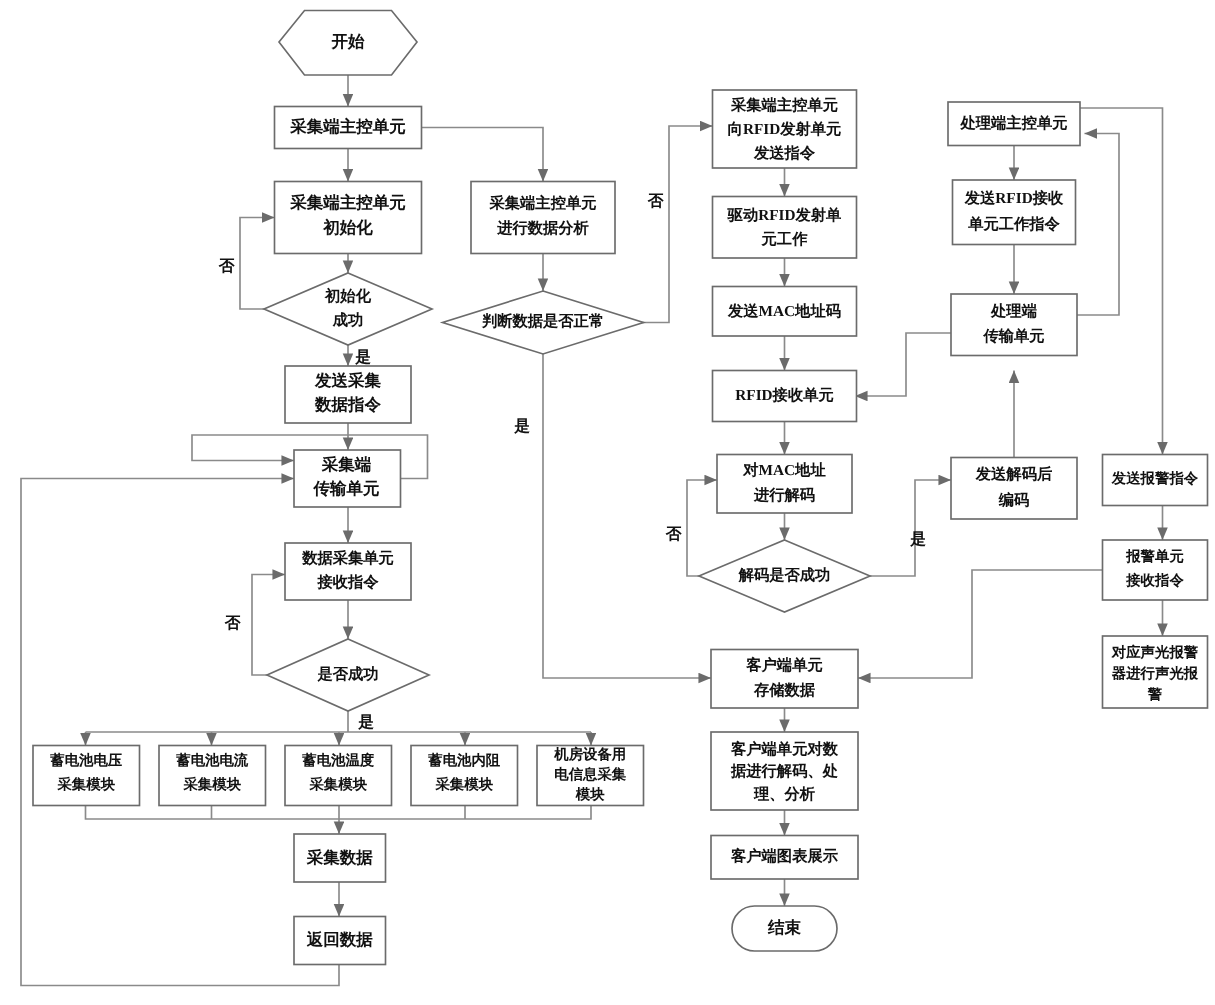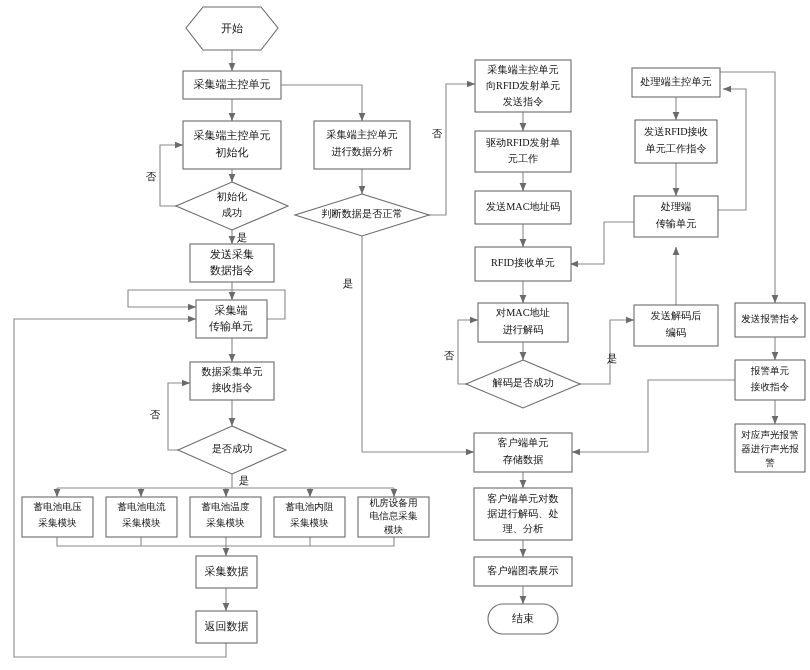--- a/index.html
+++ b/index.html
@@ -1,20 +1,20 @@
 <!DOCTYPE html>
 <html><head>
 <meta charset="utf-8">
 <style>
   html,body{margin:0;padding:0;background:#ffffff;}
   body{
     font-family:"Liberation Serif","DejaVu Serif",serif;
     width:810px;height:670px;overflow:hidden;
   }
-  #flow-root{position:relative;width:810px;height:670px;background:#ffffff;}
+  #flow-root{position:relative;width:810px;height:670px;background:#ffffff;font-weight:bold;}
   svg#flow{position:absolute;left:0;top:0;width:810px;height:670px;}
   .nodebox{fill:#ffffff;stroke:#6b6b6b;stroke-width:1.1;}
   .nodeshape{fill:#ffffff;stroke:#6b6b6b;stroke-width:1.1;}
   .edge{fill:none;stroke:#8a8a8a;stroke-width:1.1;}
   .nodetext{
     font-family:"Liberation Serif","DejaVu Serif",serif;
     font-size:11px;fill:#111111;text-anchor:middle;
     dominant-baseline:middle;
   }
   .nodetext.sm{font-size:10.2px;}

